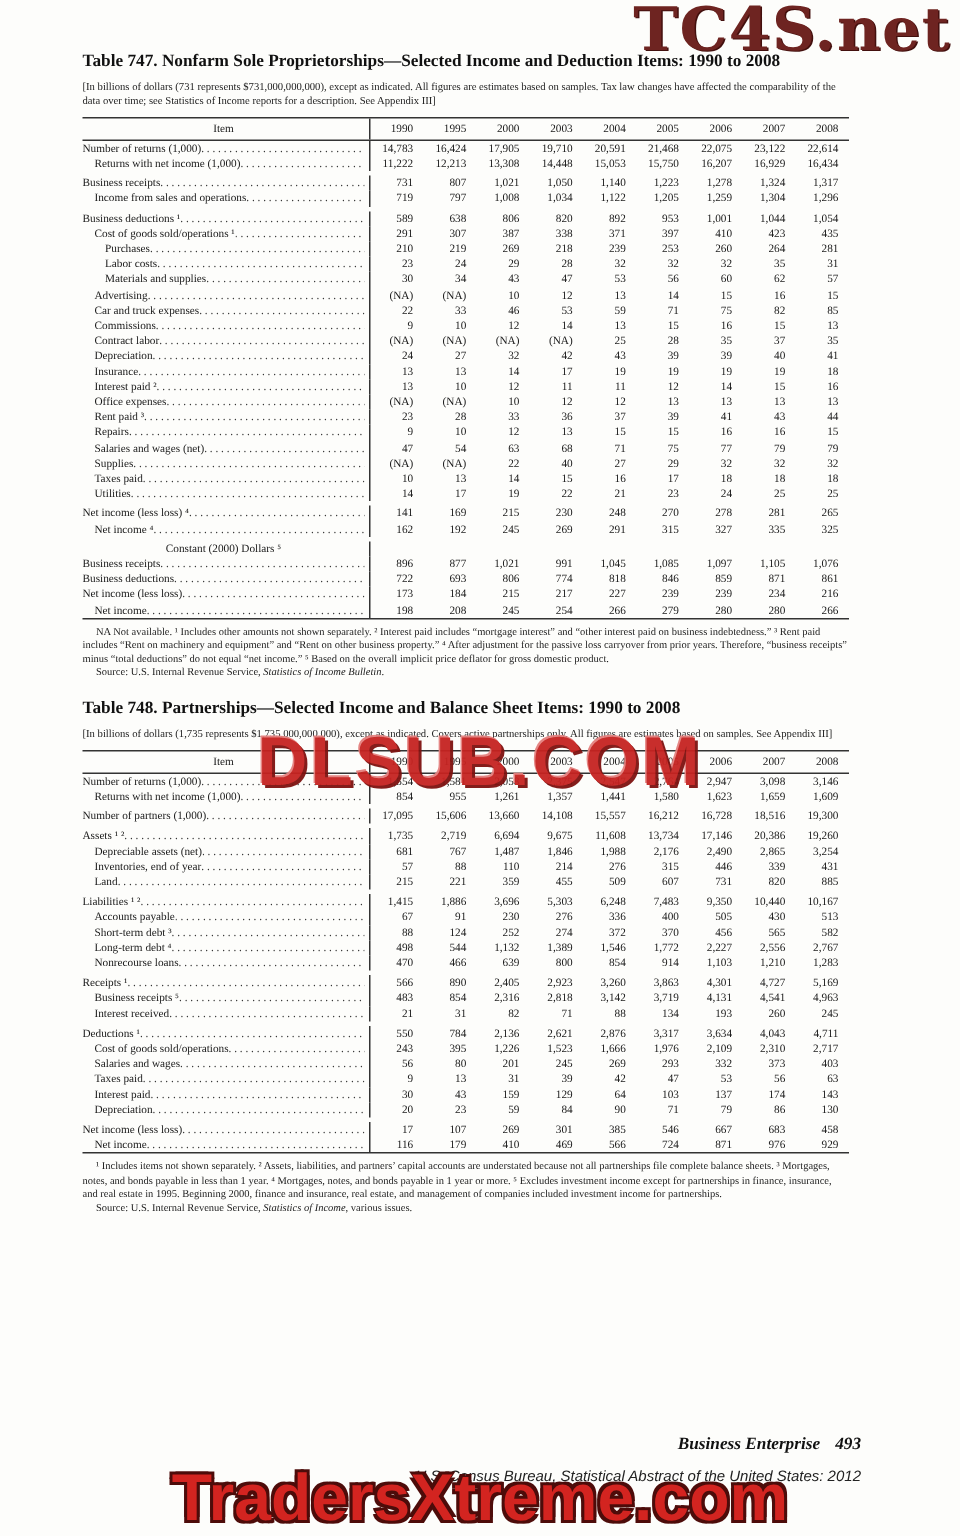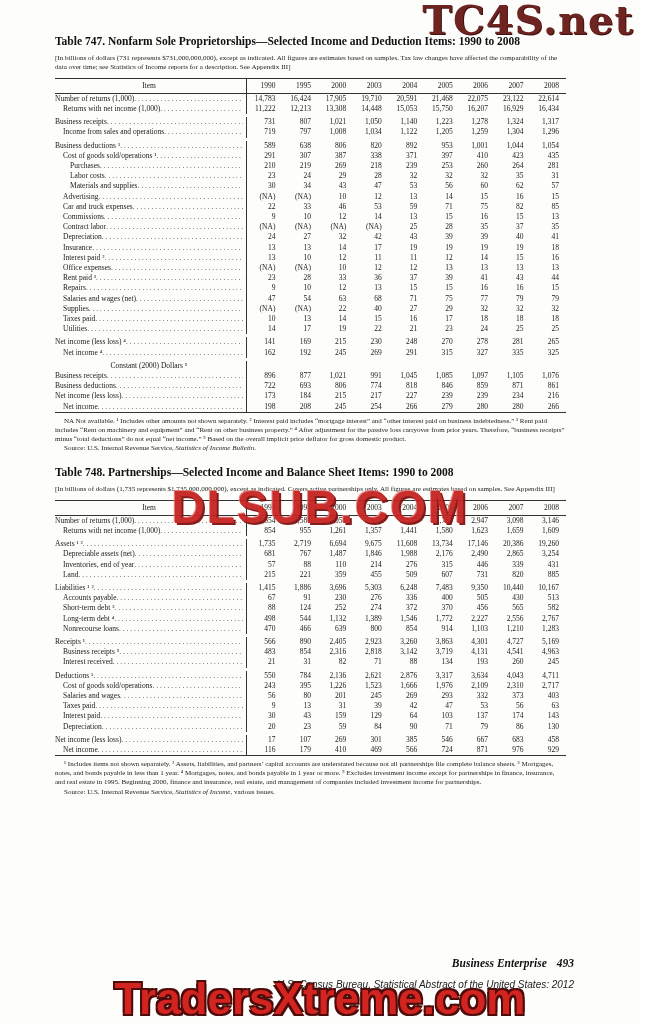--- a/index.html
+++ b/index.html
@@ -578,20 +578,35 @@
             <div class="tcell ycell">1,261</div>
             <div class="tcell ycell">1,357</div>
             <div class="tcell ycell">1,441</div>
             <div class="tcell ycell">1,580</div>
             <div class="tcell ycell">1,623</div>
             <div class="tcell ycell">1,659</div>
             <div class="tcell ycell">1,609</div>
           </div>
           <div class="trow gap">
             <div class="tcell stub">
+              <span class="lbl ind0">Number of partners (1,000)</span>
+              <span class="dots"></span>
+            </div>
+            <div class="tcell ycell">17,095</div>
+            <div class="tcell ycell">15,606</div>
+            <div class="tcell ycell">13,660</div>
+            <div class="tcell ycell">14,108</div>
+            <div class="tcell ycell">15,557</div>
+            <div class="tcell ycell">16,212</div>
+            <div class="tcell ycell">16,728</div>
+            <div class="tcell ycell">18,516</div>
+            <div class="tcell ycell">19,300</div>
+          </div>
+          <div class="trow gap">
+            <div class="tcell stub">
               <span class="lbl ind0">Assets ¹ ²</span>
               <span class="dots"></span>
             </div>
             <div class="tcell ycell">1,735</div>
             <div class="tcell ycell">2,719</div>
             <div class="tcell ycell">6,694</div>
             <div class="tcell ycell">9,675</div>
             <div class="tcell ycell">11,608</div>
             <div class="tcell ycell">13,734</div>
             <div class="tcell ycell">17,146</div>

